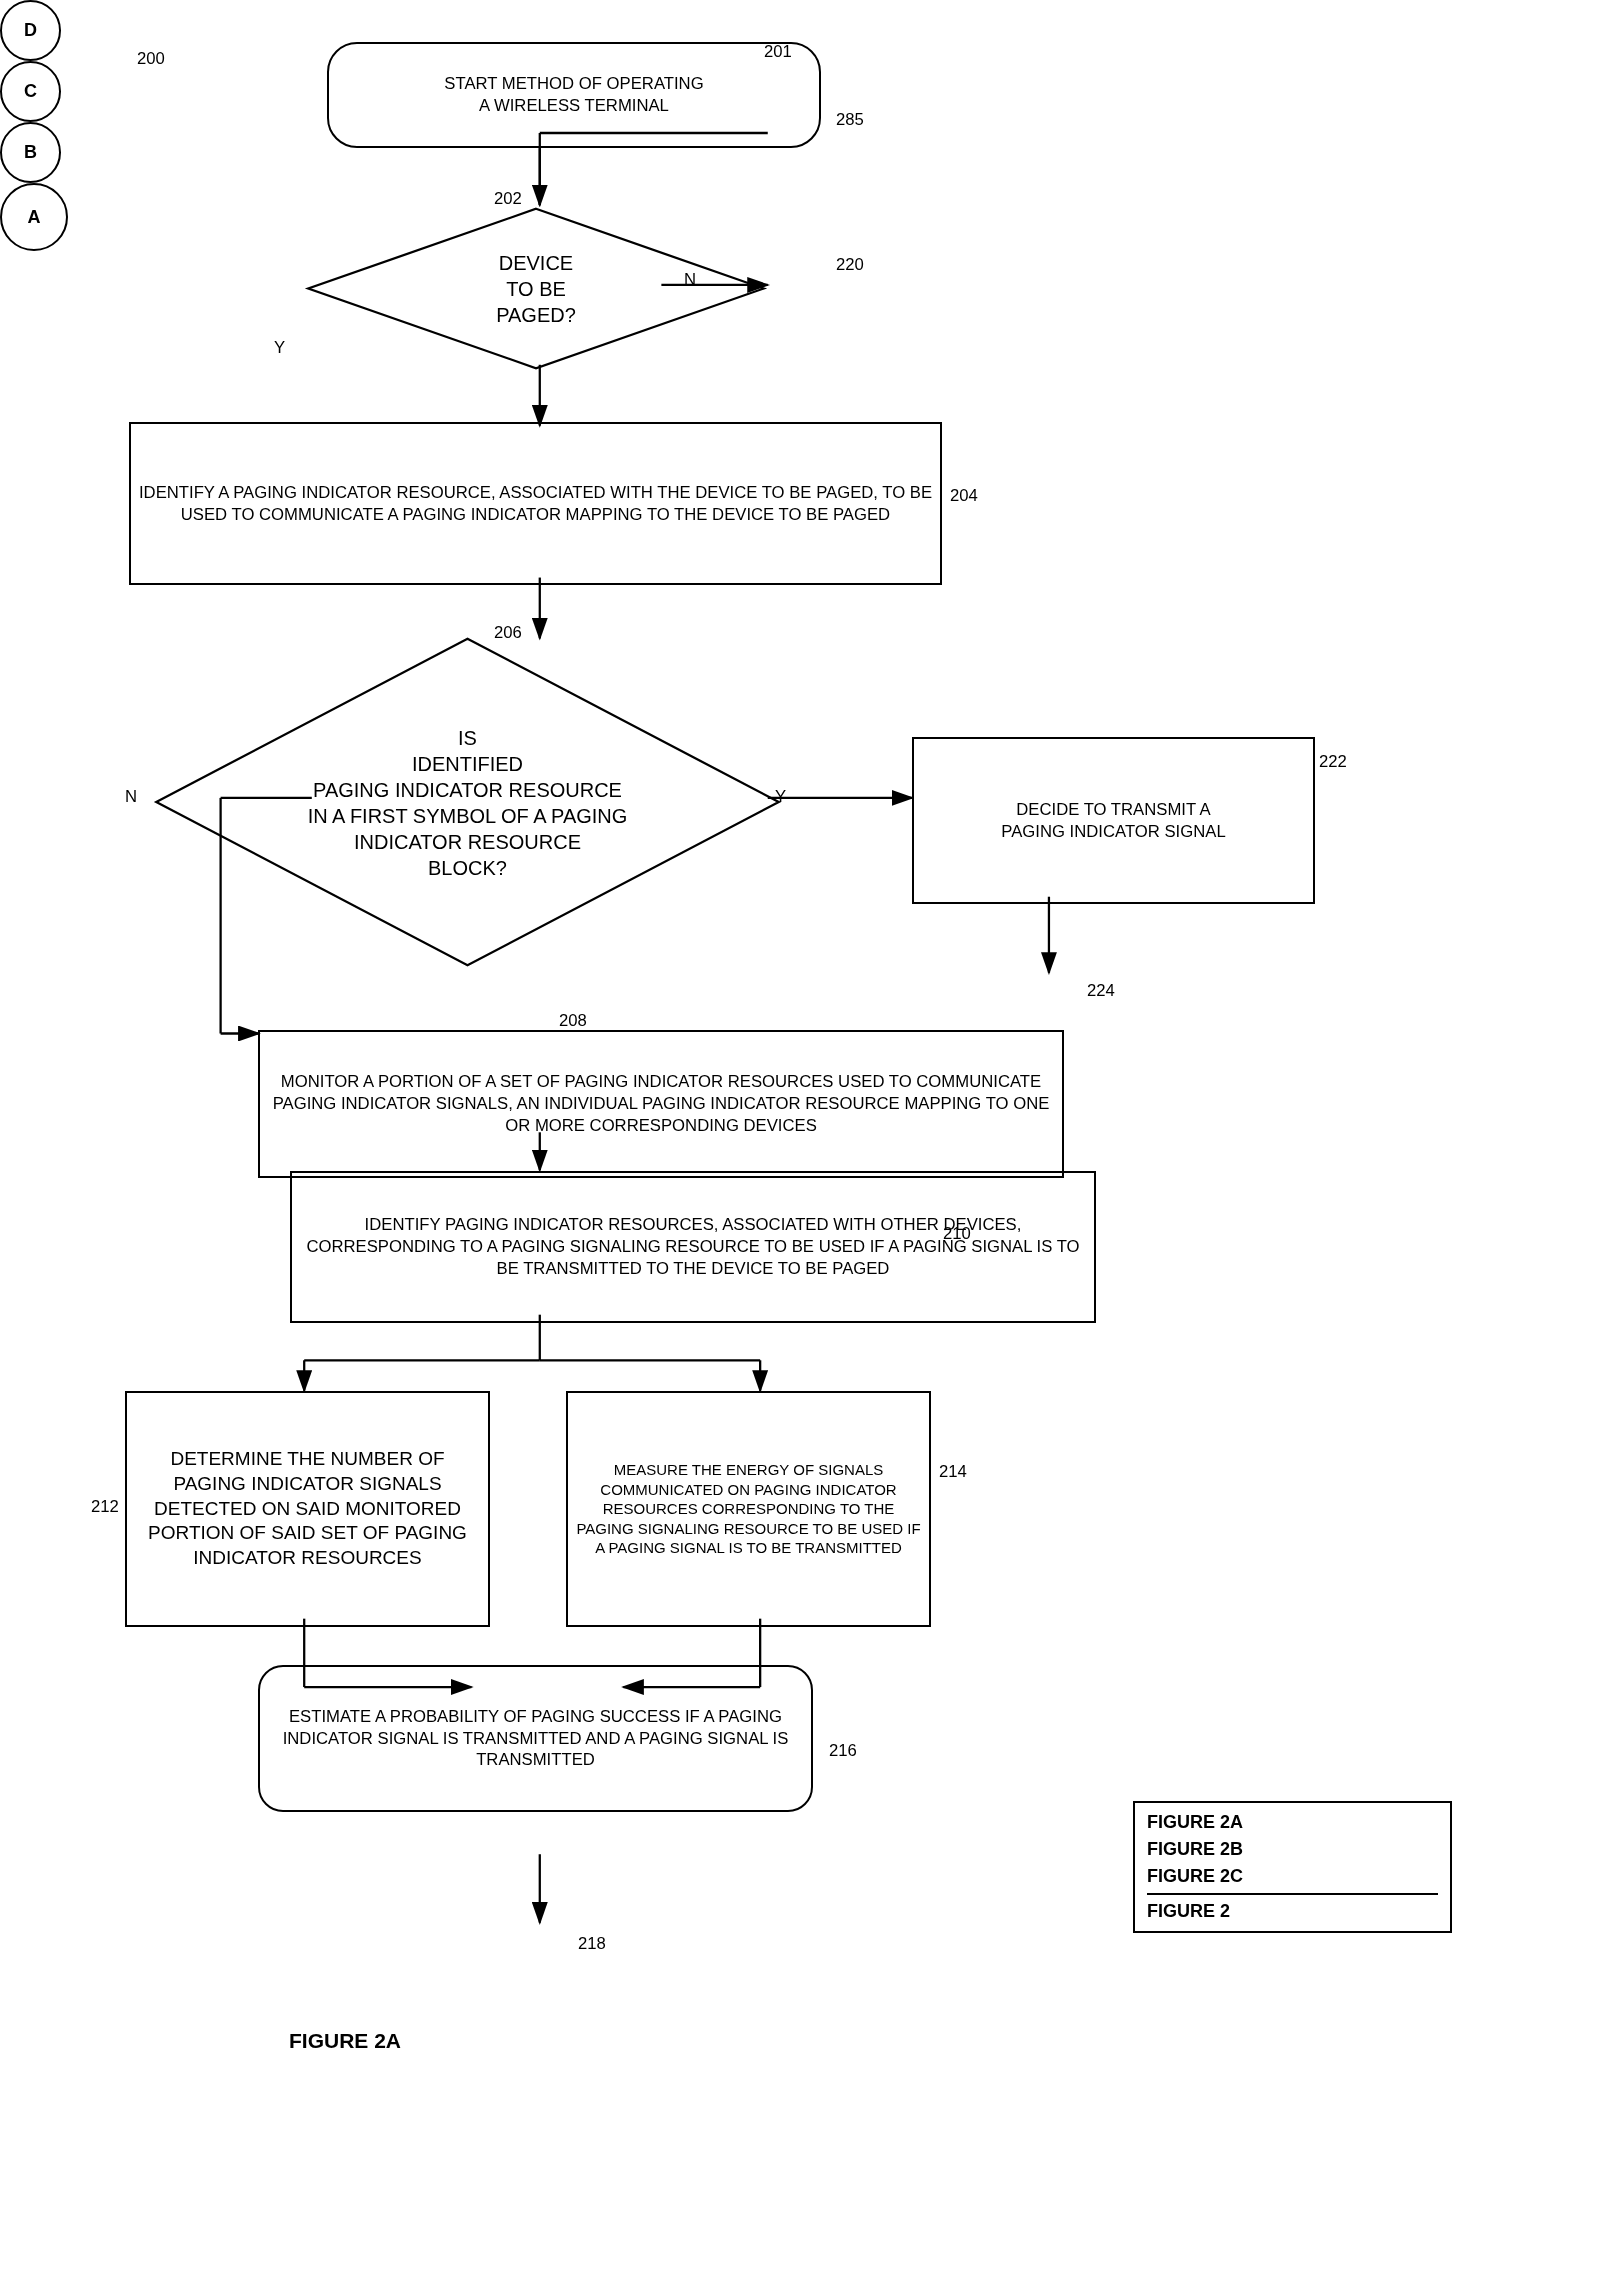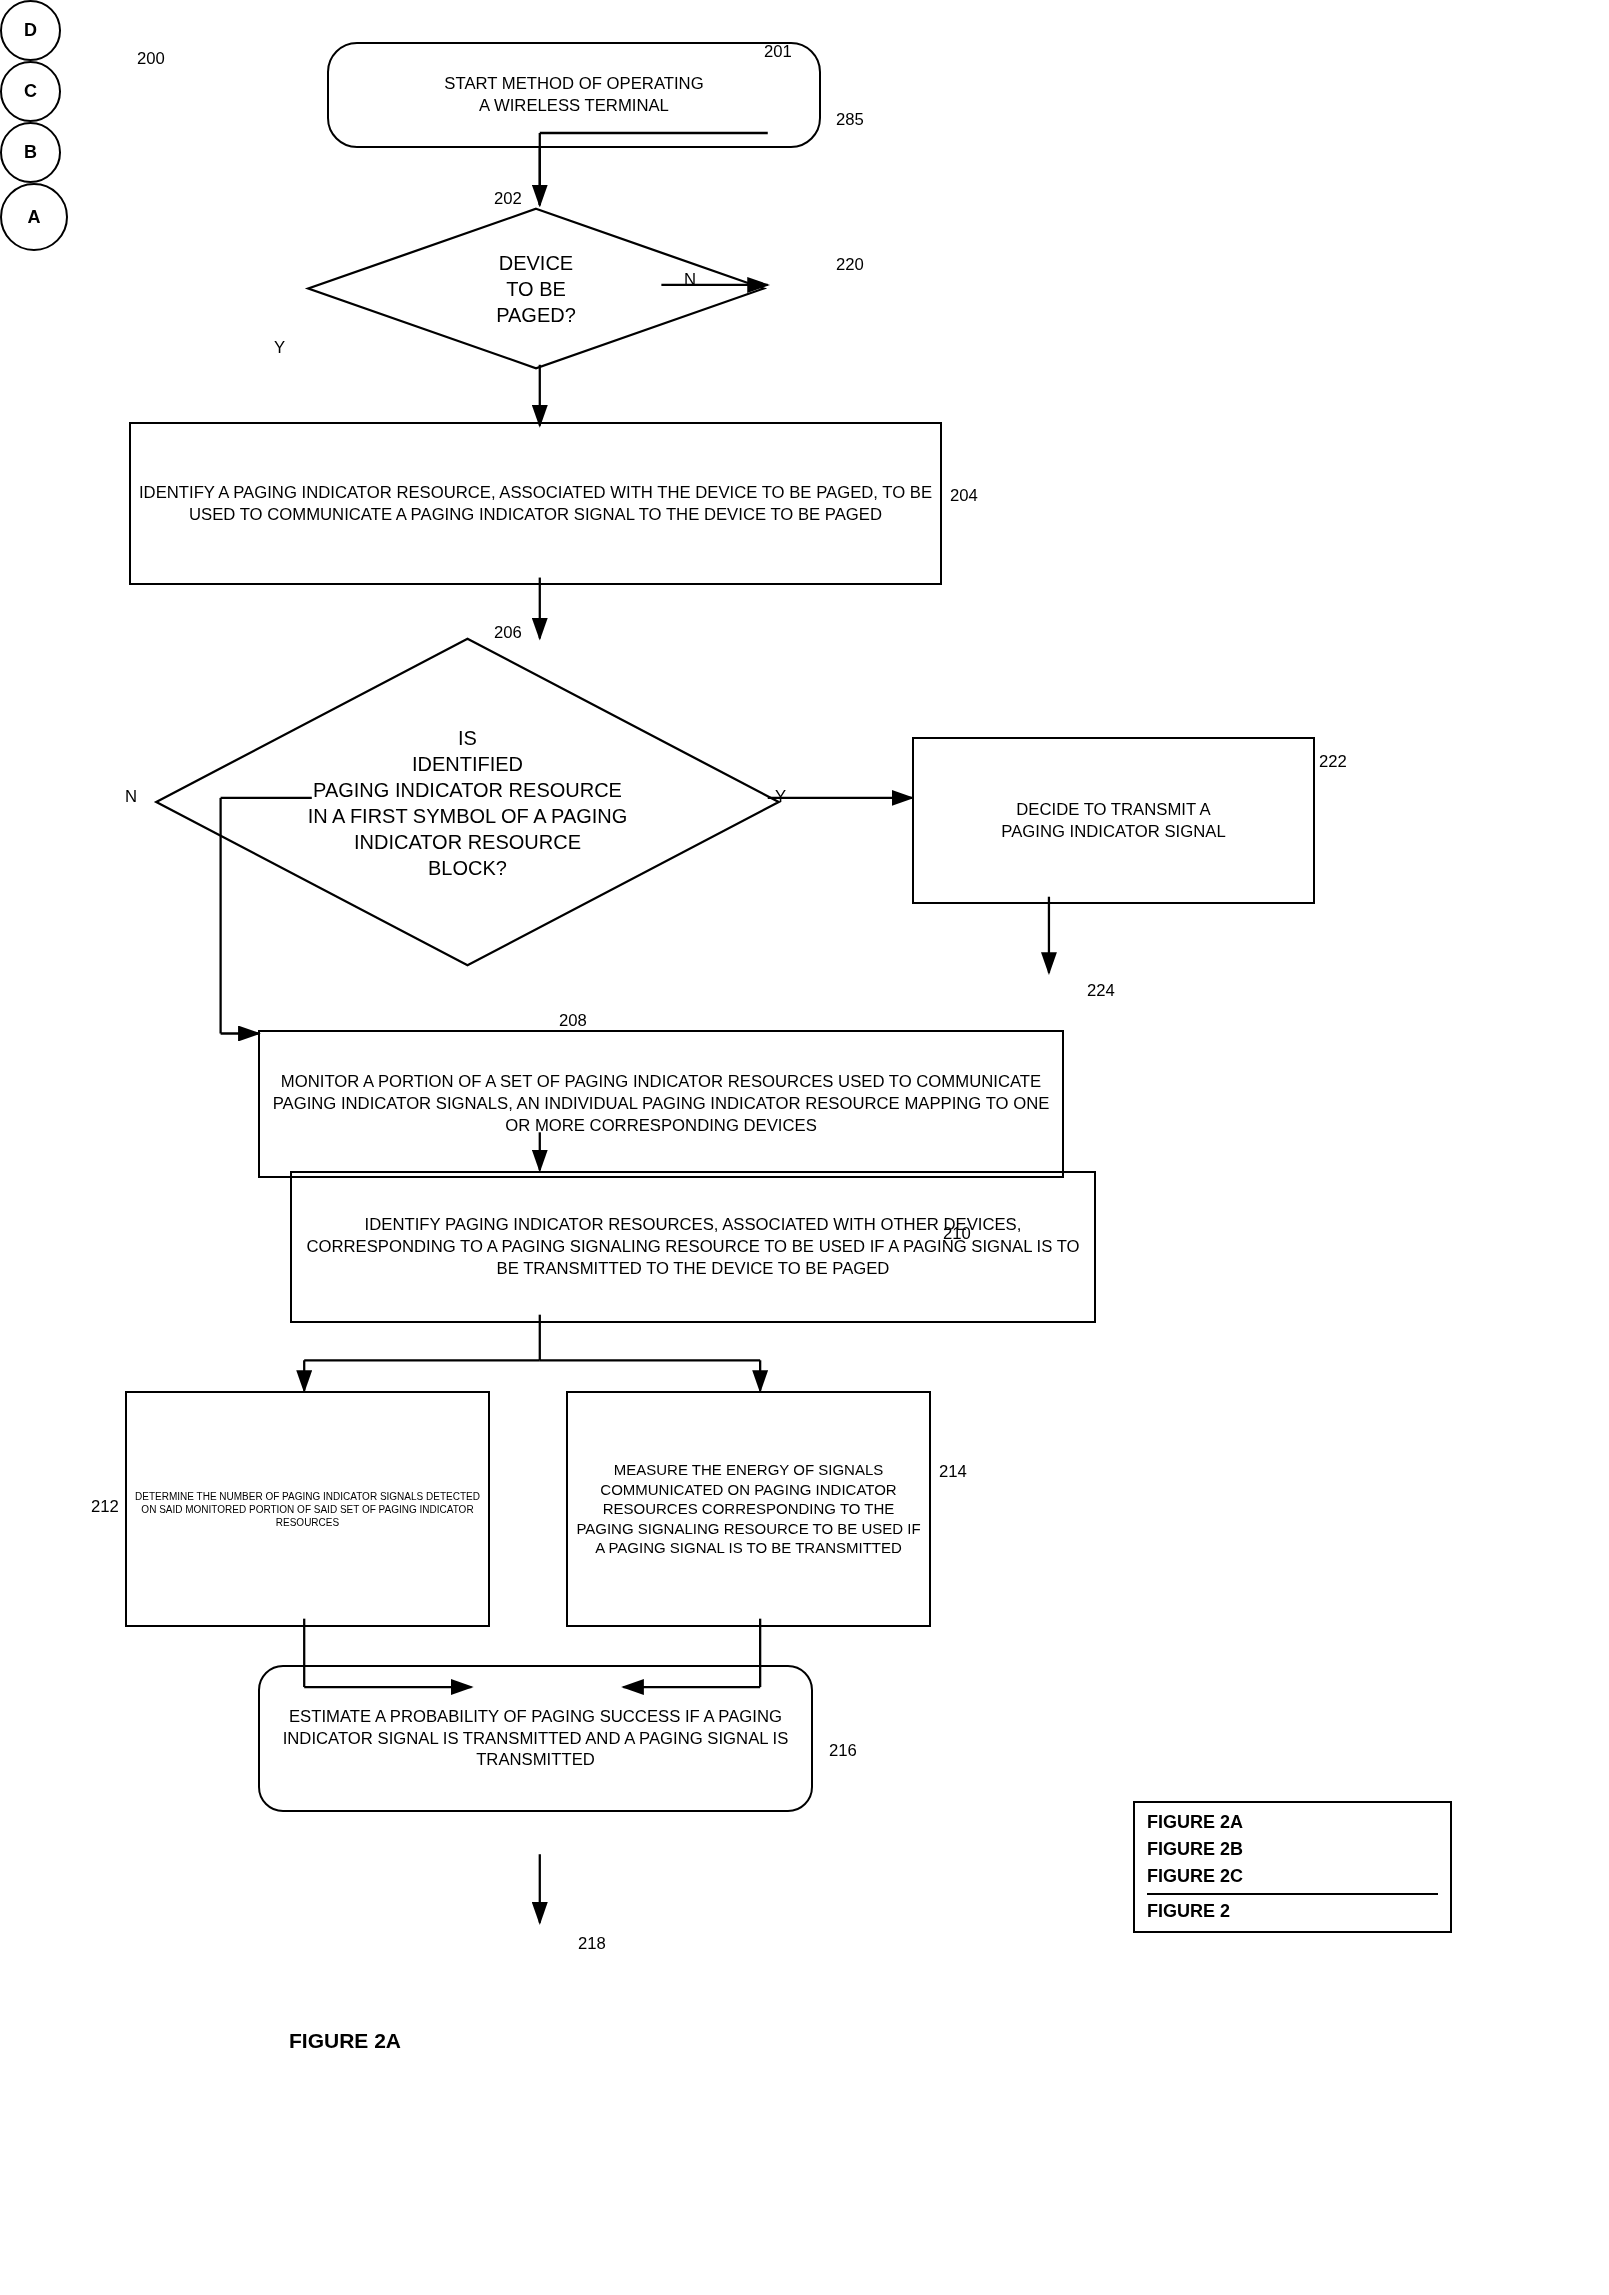--- a/index.html
+++ b/index.html
@@ -163,21 +163,21 @@
   <div class="label" style="left:274px; top:338px;">Y</div>
 
   <div class="label" style="left:684px; top:270px;">N</div>
 
   <div class="circle" style="left:768px; top:255px; width:61px; height:61px;">
     <span>C</span>
   </div>
   <div class="label" style="left:836px; top:255px;">220</div>
 
   <div class="shape rect" style="left:129px; top:422px; width:813px; height:163px;">
-    <span style="padding:7.6px;">IDENTIFY A PAGING INDICATOR RESOURCE, ASSOCIATED WITH THE DEVICE TO BE PAGED, TO BE USED TO COMMUNICATE A PAGING INDICATOR SIGNAL TO THE DEVICE TO BE PAGED</span>
+    <span style="padding:7.6px;">IDENTIFY A PAGING INDICATOR RESOURCE, ASSOCIATED WITH THE DEVICE TO BE PAGED, TO BE USED TO COMMUNICATE A PAGING INDICATOR MAPPING TO THE DEVICE TO BE PAGED</span>
   </div>
   <div class="label" style="left:950px; top:486px;">204</div>
 
   <div class="diamond-container" style="left:152px; top:635px; width:631px; height:334px;">
     <svg class="diamond" viewBox="0 0 830 440">
       <polygon points="415,5 825,220 415,435 5,220" fill="none" stroke="#000" stroke-width="3"></polygon>
     </svg>
     <div class="diamond-text" style="left:76px; top:46px; width:479px; height:243px;">
       <span>IS<br>IDENTIFIED<br>PAGING INDICATOR RESOURCE<br>IN A FIRST SYMBOL OF A PAGING<br>INDICATOR RESOURCE<br>BLOCK?</span>
     </div>
@@ -202,21 +202,21 @@
     <span style="padding:7.6px;">MONITOR A PORTION OF A SET OF PAGING INDICATOR RESOURCES USED TO COMMUNICATE PAGING INDICATOR SIGNALS, AN INDIVIDUAL PAGING INDICATOR RESOURCE MAPPING TO ONE OR MORE CORRESPONDING DEVICES</span>
   </div>
   <div class="label" style="left:559px; top:1011px;">208</div>
 
   <div class="shape rect" style="left:258px; top:1171px; width:806px; height:152px;margin-left:32px;">
     <span style="padding:7.6px;">IDENTIFY PAGING INDICATOR RESOURCES, ASSOCIATED WITH OTHER DEVICES, CORRESPONDING TO A PAGING SIGNALING RESOURCE TO BE USED IF A PAGING SIGNAL IS TO BE TRANSMITTED TO THE DEVICE TO BE PAGED</span>
   </div>
   <div class="label" style="left:943px; top:1224px;">210</div>
 
   <div class="shape rect" style="left:125px; top:1391px; width:365px; height:236px;">
-    <span style="padding:7.6px; font-size:10px;">DETERMINE THE NUMBER OF PAGING INDICATOR SIGNALS DETECTED ON SAID MONITORED PORTION OF SAID SET OF PAGING INDICATOR RESOURCES</span>
+    <span style="padding:7.6px; font-size:19px;">DETERMINE THE NUMBER OF PAGING INDICATOR SIGNALS DETECTED ON SAID MONITORED PORTION OF SAID SET OF PAGING INDICATOR RESOURCES</span>
   </div>
   <div class="label" style="left:91px; top:1497px;">212</div>
 
   <div class="shape rect" style="left:566px; top:1391px; width:365px; height:236px;">
     <span style="padding:7.6px; font-size:15px;">MEASURE THE ENERGY OF SIGNALS COMMUNICATED ON PAGING INDICATOR RESOURCES CORRESPONDING TO THE  PAGING SIGNALING RESOURCE TO BE USED IF A PAGING SIGNAL IS TO BE TRANSMITTED</span>
   </div>
   <div class="label" style="left:939px; top:1462px;">214</div>
 
   <div class="shape rect" style="left:258px; top:1665px; width:555px; height:147px;border-radius:25px;">
     <span style="padding:7.6px;">ESTIMATE A PROBABILITY OF PAGING SUCCESS IF A PAGING INDICATOR SIGNAL IS TRANSMITTED AND A PAGING SIGNAL IS TRANSMITTED</span>

